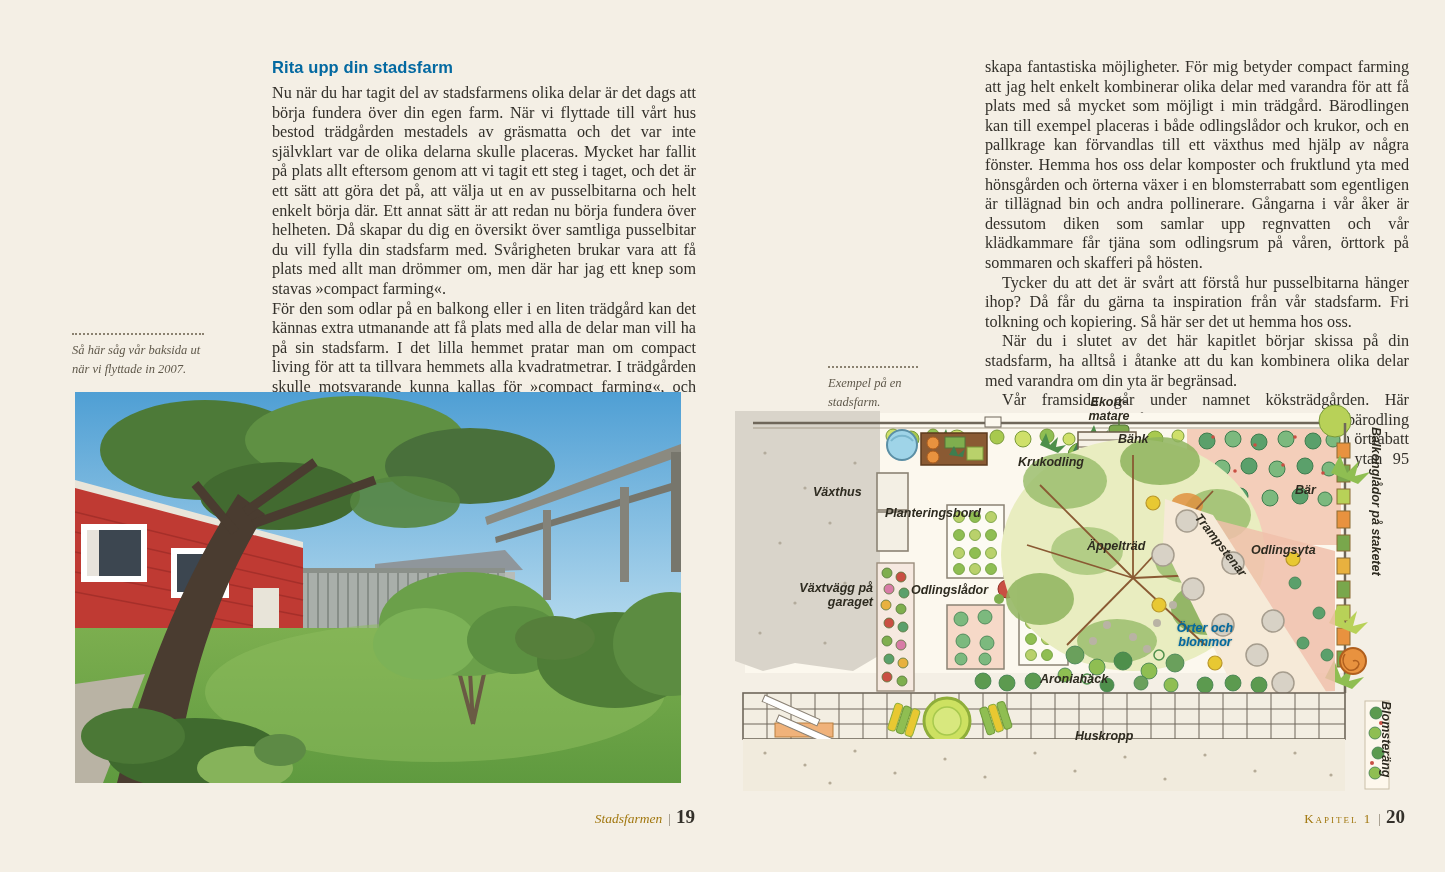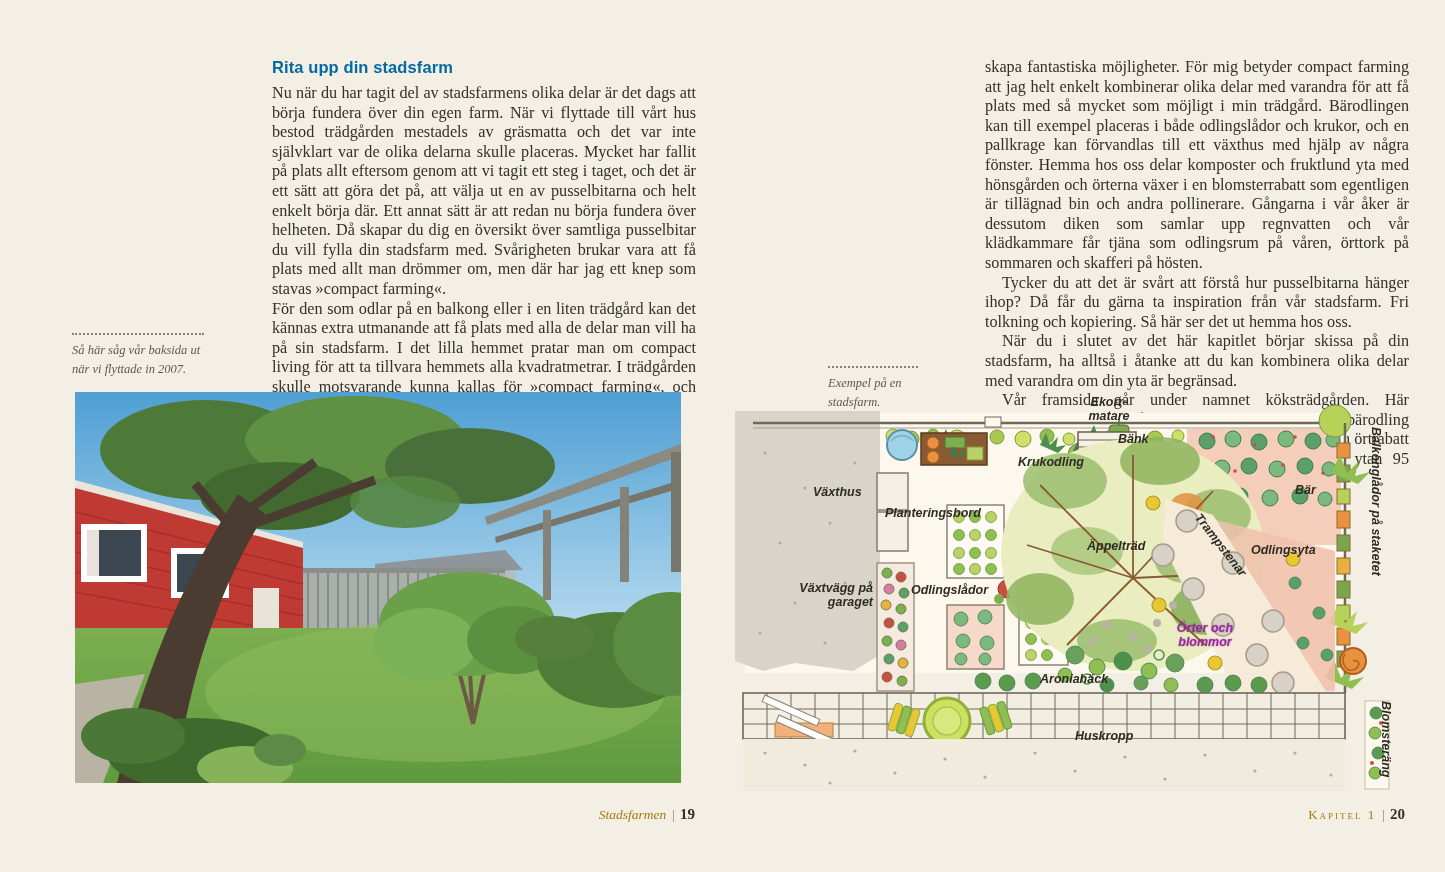--- a/index.html
+++ b/index.html
@@ -15,31 +15,31 @@
     margin:0 0 7px 0;letter-spacing:.1px;
   }
   p.body{font-size:16.2px;line-height:19.6px;text-align:justify;margin:0;}
   p.body.indent{text-indent:17px;}
   .caption{position:absolute;font-style:italic;font-size:12.5px;line-height:19px;color:#5f584a;}
   .dotted-rule{border:0;border-top:2px dotted #8a8170;margin:0 0 6px 0;}
   .footer{position:absolute;top:806px;width:180px;text-align:right;font-size:13.5px;white-space:nowrap;}
   .footer .book-title{font-style:italic;color:#a1770e;}
   .footer .chapter{font-variant:small-caps;letter-spacing:2px;color:#a1770e;font-size:13px;}
   .footer .bar{color:#8a8170;margin:0 5px 0 6px;font-weight:400;}
-  .footer .pagenum{font-weight:700;font-size:15px;color:#33302a;}
+  .footer .pagenum{font-weight:700;font-size:19px;color:#33302a;}
   #garden-photo{position:absolute;left:75px;top:392px;width:606px;height:391px;}
   #garden-plan{position:absolute;left:735px;top:393px;width:660px;height:404px;}
   #garden-plan svg{position:absolute;left:0;top:0;}
   .plan-label{
     position:absolute;font-family:"Liberation Sans", sans-serif;
     font-style:italic;font-weight:700;font-size:12.5px;line-height:14px;
     color:#2e2b20;white-space:nowrap;
   }
   .plan-label.wrap{white-space:normal;}
-  .plan-label.white{color:#a21caf;text-shadow:0 0 2px rgba(60,80,40,.45);}
+  .plan-label.white{color:#0369a1;text-shadow:0 0 2px rgba(60,80,40,.45);}
   .plan-label.vert{transform:rotate(90deg);transform-origin:left top;}
 </style>
 </head>
 <body>
 
 <div class="text-col" style="left:272px;top:58px;">
   <h2 class="section-heading">Rita upp din stadsfarm</h2>
   <p class="body">Nu när du har tagit del av stadsfarmens olika delar är det dags att börja fundera över din egen farm. När vi flyttade till vårt hus bestod trädgården mestadels av gräsmatta och det var inte självklart var de olika delarna skulle placeras. Mycket har fallit på plats allt eftersom genom att vi tagit ett steg i taget, och det är ett sätt att göra det på, att välja ut en av pusselbitarna och helt enkelt börja där. Ett annat sätt är att redan nu börja fundera över helheten. Då skapar du dig en översikt över samtliga pusselbitar du vill fylla din stadsfarm med. Svårigheten brukar vara att få plats med allt man drömmer om, men där har jag ett knep som stavas »compact farming«.</p>
   <p class="body">För den som odlar på en balkong eller i en liten trädgård kan det kännas extra utmanande att få plats med alla de delar man vill ha på sin stadsfarm. I det lilla hemmet pratar man om compact living för att ta tillvara hemmets alla kvadratmetrar. I trädgården skulle motsvarande kunna kallas för »compact farming«, och även om det inte ger dig mer odlingsyta kan det</p>
 </div>

